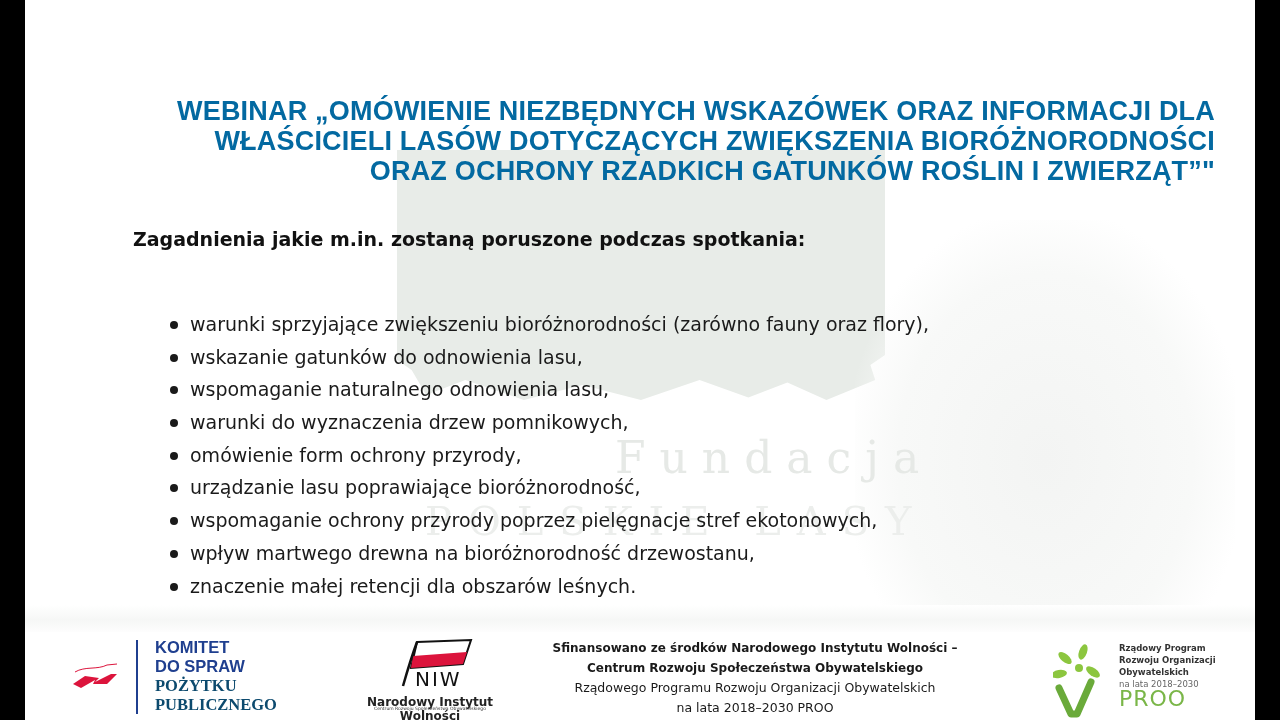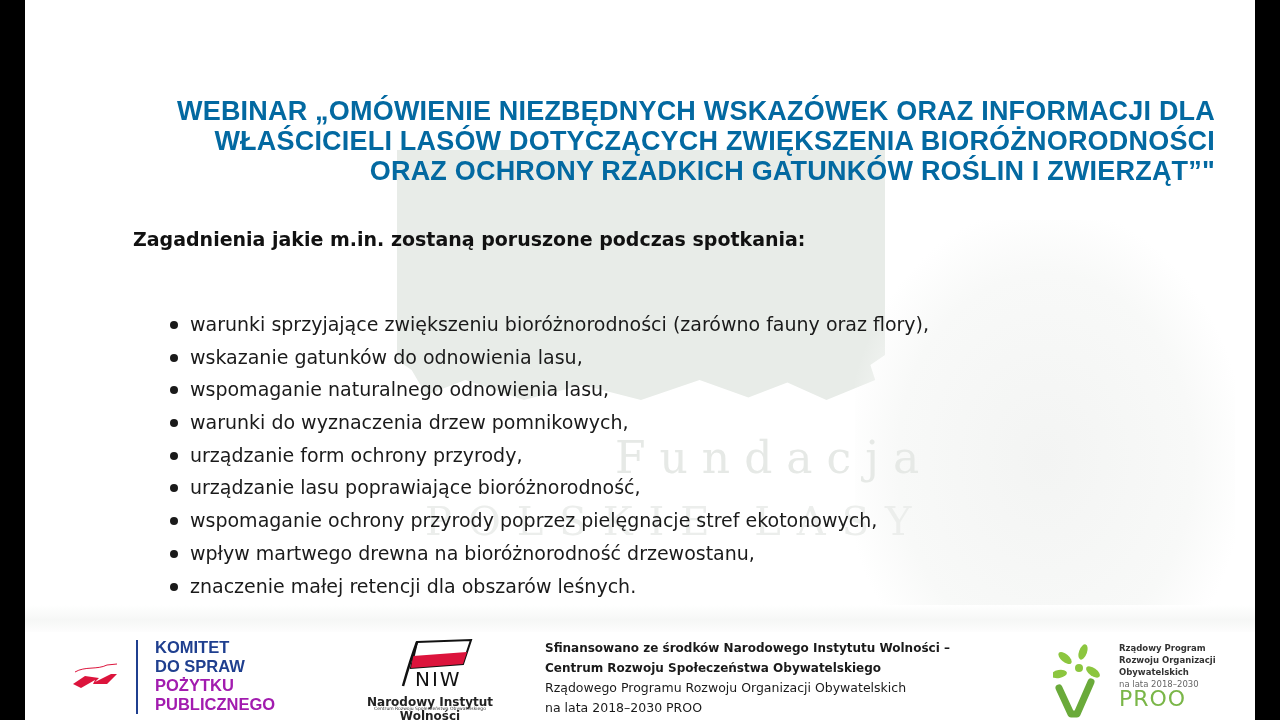--- a/index.html
+++ b/index.html
@@ -70,35 +70,35 @@
 
     
     .footer { position: absolute; left: 0; top: 632px; width: 1230px; height: 88px; background: #ffffff; padding-left: 32px; }
     .kpp-flag { position: absolute; left: 46px; top: 30px; width: 50px; height: 30px; }
     .kpp-divider { position: absolute; left: 111px; top: 8px; width: 2px; height: 74px; background: #1f3f8f; }
     .kpp-text {
       position: absolute; left: 130px; top: 6px;
       font-family: "Liberation Sans", sans-serif; font-weight: bold;
       font-size: 16.5px; line-height: 19px; color: #1f3f8f;
     }
-    .kpp-text .strong { color: #a21caf; }
+    .kpp-text .strong { color: #0c4a6e; font-family: Liberation Serif, serif; }
 
     .niw { position: absolute; left: 340px; top: 6px; width: 130px; height: 80px; }
     .niw-mark { position: absolute; left: 30px; top: 0; width: 80px; height: 52px; }
     .niw-name {
       position: absolute; left: 0; top: 57px; width: 130px; text-align: center;
       font-family: "DejaVu Sans", sans-serif; font-weight: bold; font-size: 12px; color: #222;
     }
     .niw-sub {
       position: absolute; left: 0; top: 68px; width: 130px; text-align: center;
       font-family: "DejaVu Sans", sans-serif; font-size: 4.5px; color: #333;
     }
 
     .funding {
-      position: absolute; left: 520px; top: 6px; width: 420px; text-align: left;
+      position: absolute; left: 520px; top: 6px; width: 420px; text-align: center;
       font-family: "DejaVu Sans", sans-serif; font-size: 12.5px; line-height: 20px; color: #1a1a1a;
     }
     .funding .b { font-weight: bold; font-size: 12px; }
 
     .proo-mark { position: absolute; left: 1028px; top: 10px; width: 50px; height: 76px; }
     .proo-text {
       position: absolute; left: 1094px; top: 10px;
       font-family: "DejaVu Sans", sans-serif; font-size: 8.5px; line-height: 12px; color: #333;
     }
     .proo-text .b { font-weight: bold; }
@@ -125,21 +125,21 @@
     <div>ORAZ OCHRONY RZADKICH GATUNKÓW ROŚLIN I ZWIERZĄT”"</div>
   </div>
 
   <div class="subtitle">Zagadnienia jakie m.in. zostaną poruszone podczas spotkania:</div>
 
   <ul class="topics">
     <li><span class="bullet"></span><span>warunki sprzyjające zwiększeniu bioróżnorodności (zarówno fauny oraz flory),</span></li>
     <li><span class="bullet"></span><span>wskazanie gatunków do odnowienia lasu,</span></li>
     <li><span class="bullet"></span><span>wspomaganie naturalnego odnowienia lasu,</span></li>
     <li><span class="bullet"></span><span>warunki do wyznaczenia drzew pomnikowych,</span></li>
-    <li><span class="bullet"></span><span>urządzanie form ochrony przyrody,</span></li>
+    <li><span class="bullet"></span><span>omówienie form ochrony przyrody,</span></li>
     <li><span class="bullet"></span><span>urządzanie lasu poprawiające bioróżnorodność,</span></li>
     <li><span class="bullet"></span><span>wspomaganie ochrony przyrody poprzez pielęgnacje stref ekotonowych,</span></li>
     <li><span class="bullet"></span><span>wpływ martwego drewna na bioróżnorodność drzewostanu,</span></li>
     <li><span class="bullet"></span><span>znaczenie małej retencji dla obszarów leśnych.</span></li>
   </ul>
 
   <div class="footer">
 
     <svg class="kpp-flag" viewBox="0 0 50 30">
       <path d="M4 10 C14 4, 26 8, 36 3 L46 2" stroke="#dc143c" stroke-width="1" fill="none"></path>

